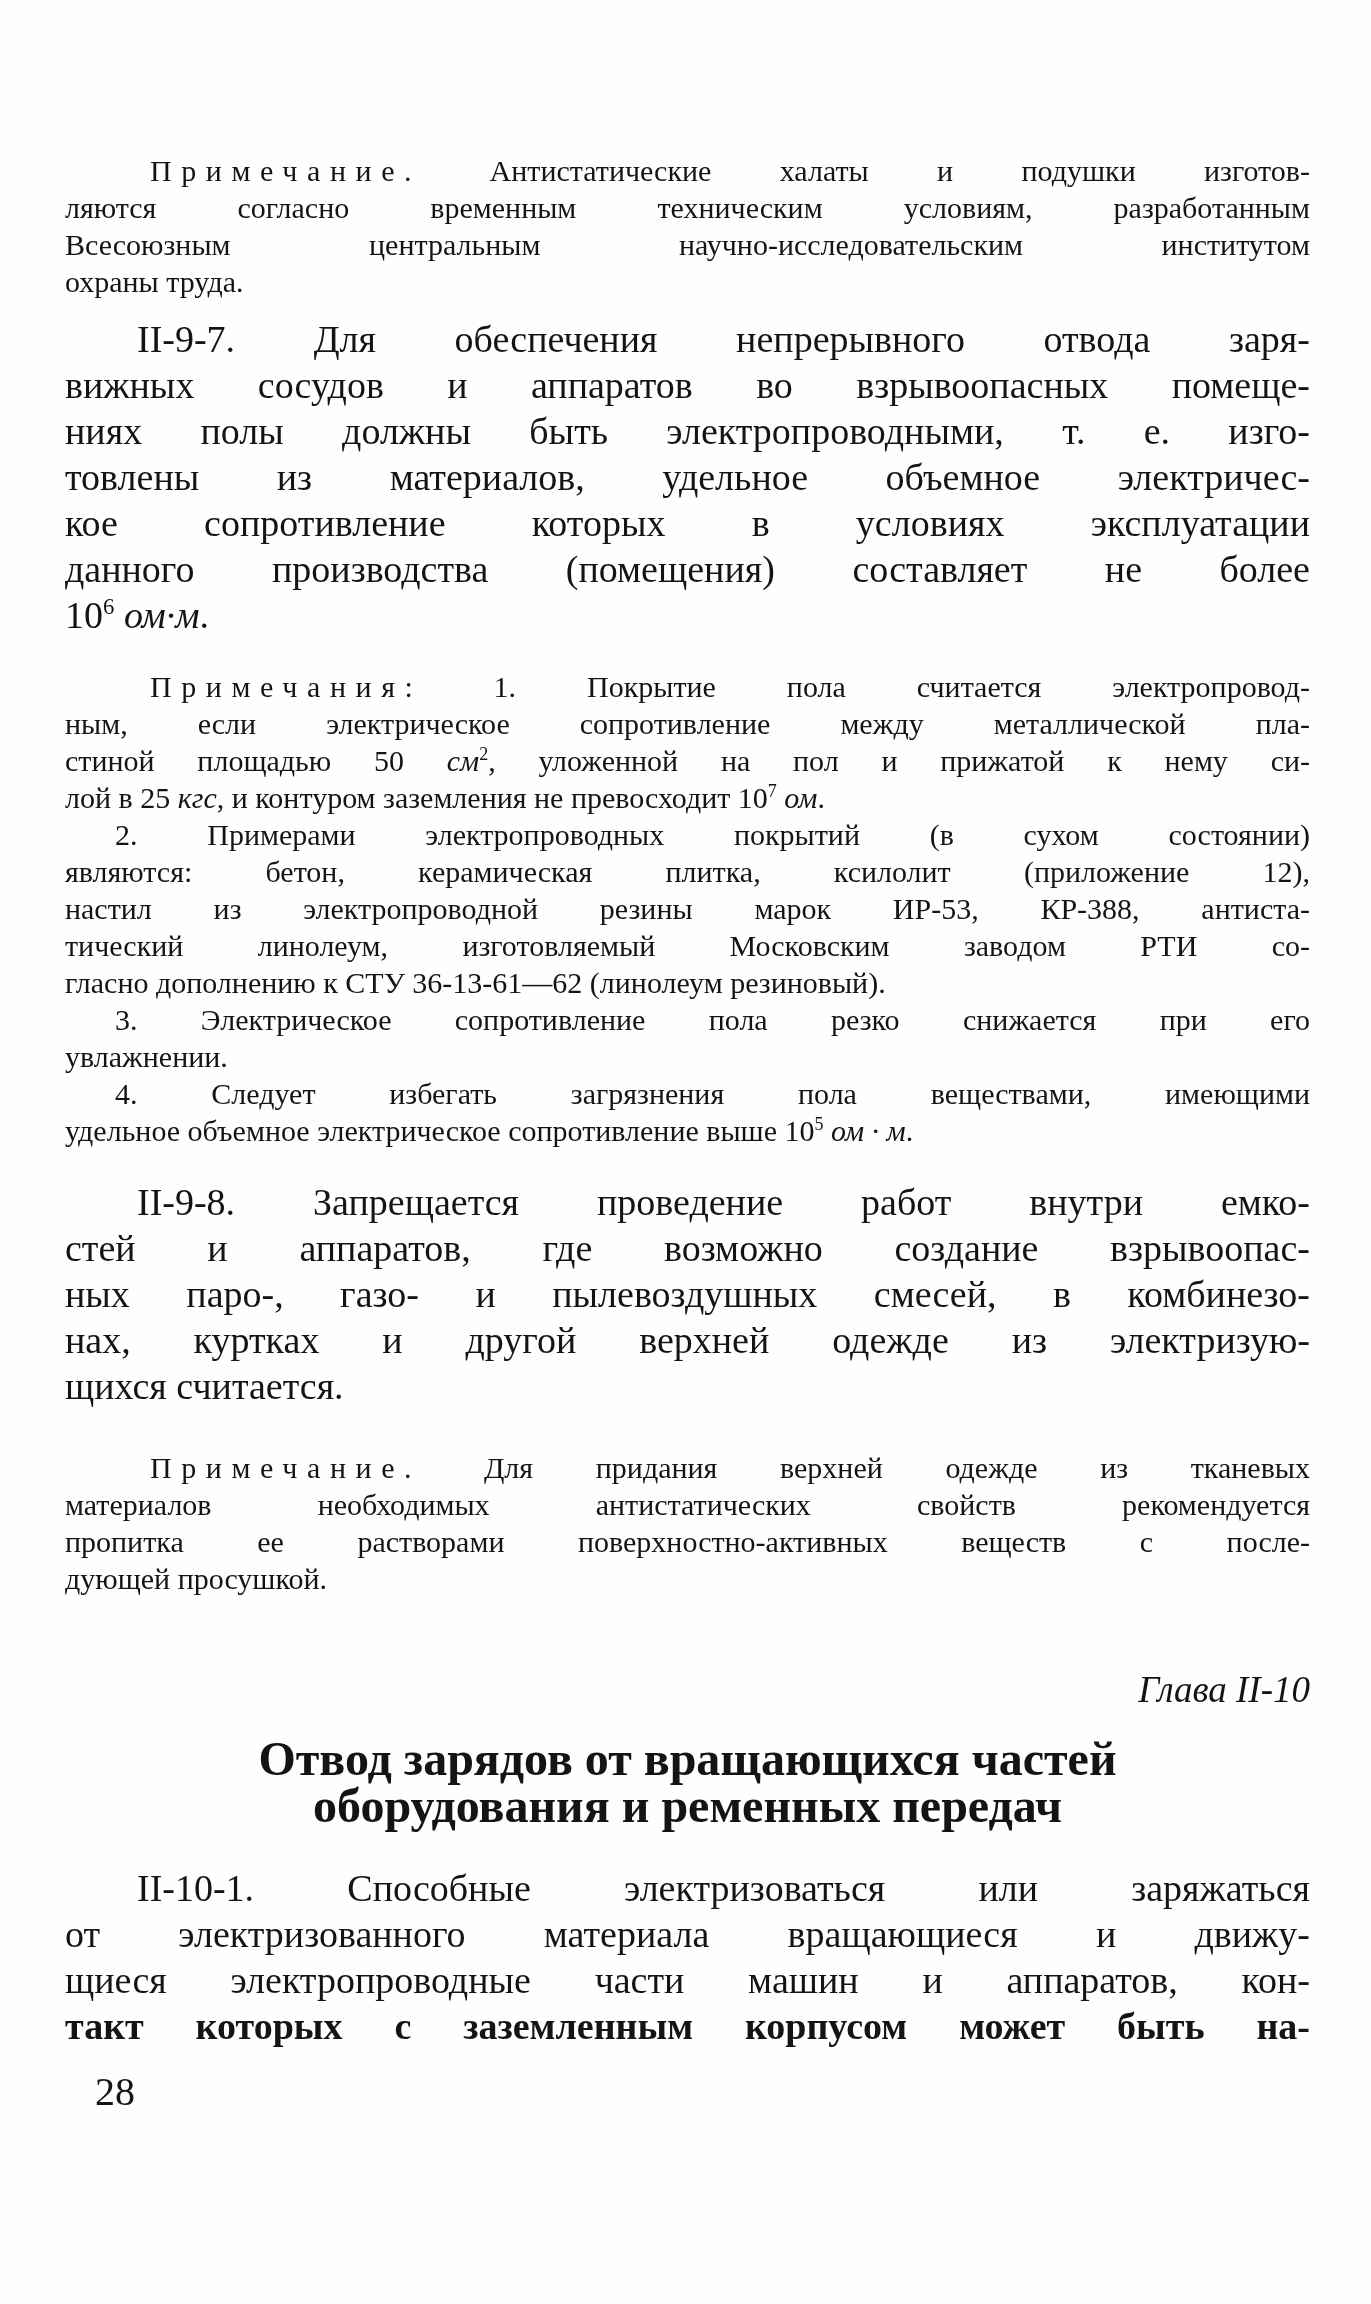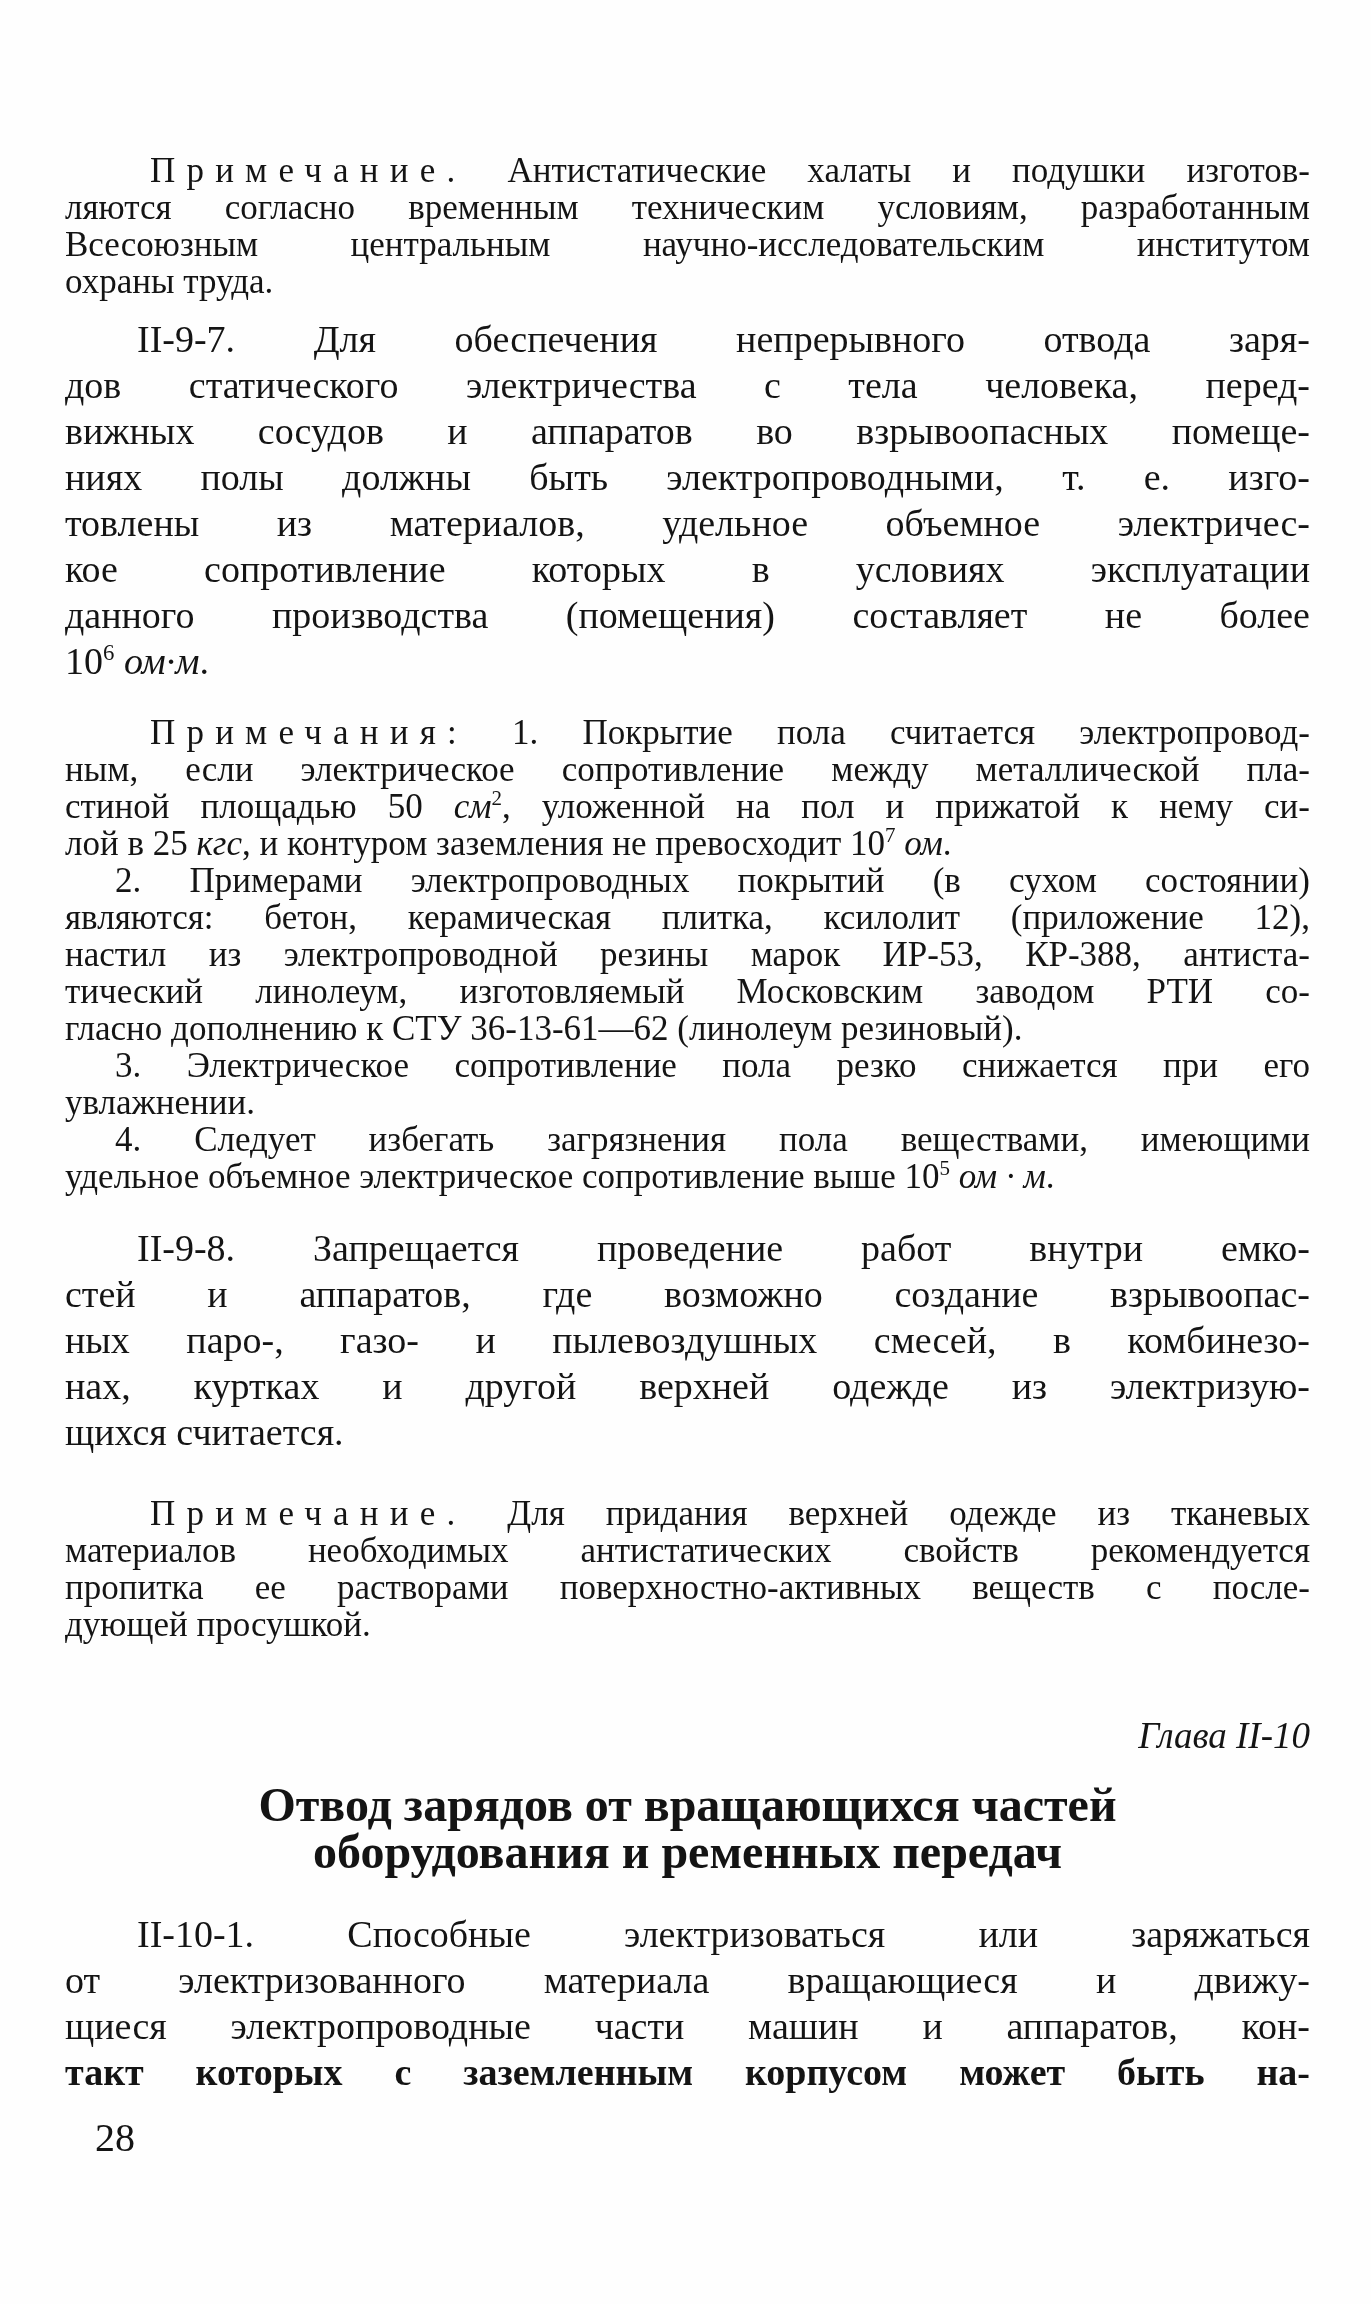--- a/index.html
+++ b/index.html
@@ -10,21 +10,21 @@
     color: #141414;
     font-family: "Liberation Serif", "DejaVu Serif", serif;
     overflow: hidden;
   }
   .content {
     padding: 0 61px 0 65px;
   }
   section, .kicker, .title, .pageno { margin: 0; }
 
   
-  .small { font-size: 35px; line-height: 37px; }
+  .small { font-size: 30px; line-height: 37px; }
   
   .big   { font-size: 38px; line-height: 46px; }
 
   .ln { text-align: justify; text-justify: inter-word; text-align-last: justify; }
   .ln.last { text-align-last: left; }
   .fill-last .ln.last { text-align-last: justify; font-weight: bold; }
 
   .ti-85 .ln.first { text-indent: 85px; }
   .ti-72 .ln.first { text-indent: 72px; }
   .ti-50 .ln.first { text-indent: 50px; }
@@ -70,21 +70,20 @@
 
   <section id="note-top" class="small ti-85">
       <div class="ln first"><span class="sp">Примечание.</span> Антистатические халаты и подушки изготов-</div>
       <div class="ln">ляются согласно временным техническим условиям, разработанным</div>
       <div class="ln">Всесоюзным центральным научно-исследовательским институтом</div>
       <div class="ln last">охраны труда.</div>
     </section>
 
   <section id="para-97" class="big ti-72">
       <div class="ln first">II-9-7. Для обеспечения непрерывного отвода заря-</div>
-      <div class="ln">дов статического электричества с тела человека, перед-</div>
       <div class="ln">вижных сосудов и аппаратов во взрывоопасных помеще-</div>
       <div class="ln">ниях полы должны быть электропроводными, т. е. изго-</div>
       <div class="ln">товлены из материалов, удельное объемное электричес-</div>
       <div class="ln">кое сопротивление которых в условиях эксплуатации</div>
       <div class="ln">данного производства (помещения) составляет не более</div>
       <div class="ln last">10<sup>6</sup> <i>ом·м</i>.</div>
     </section>
 
   <div id="notes-97">
     <section class="small ti-85">

